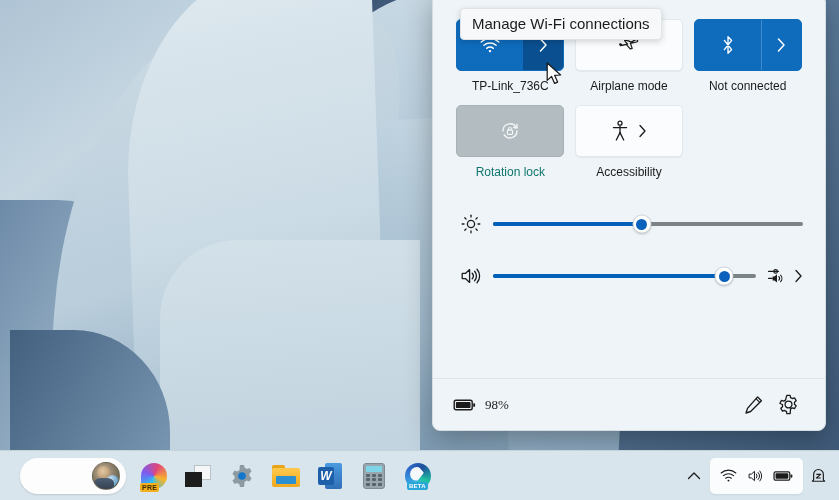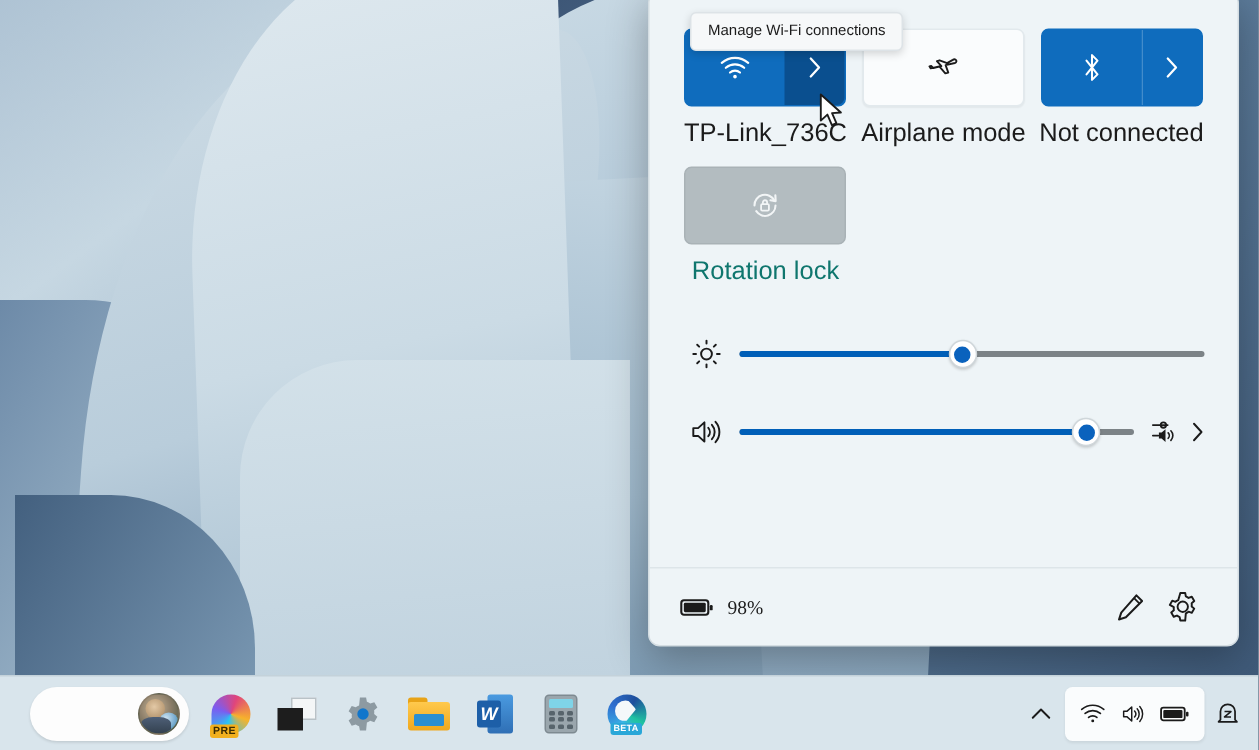--- a/index.html
+++ b/index.html
@@ -114,21 +114,21 @@
   }
   .tile-chev {
     width: 40px; height: 100%;
     display: flex; align-items: center; justify-content: center;
     border-radius: 0 5px 5px 0;
   }
   .tile.on .tile-chev { border-left: 1px solid rgba(255,255,255,.22); }
   .tile.on .tile-chev.hovered { background: #0a4f8f; border-left: none; }
   .tile-label {
     margin-top: 8px;
-    font-size: 17px;
+    font-size: 12px;
     color: #1b1b1b;
     text-align: center;
     white-space: nowrap;
   }
   .tile-label.dim { color: #0f766e; }
   .inline-chev { margin-left: 8px; display: inline-flex; }
 
   
   .slider-row {
     display: flex; align-items: center;
@@ -200,21 +200,21 @@
   }
 
   
   #wifi-tooltip {
     position: absolute;
     left: 460px; top: 8px;
     background: #f6f8f9;
     border: 1px solid #dde3e7;
     border-radius: 4px;
     padding: 6px 11px 7px 11px;
-    font-size: 10px;
+    font-size: 15px;
     color: #1b1b1b;
     white-space: nowrap;
     box-shadow: 0 2px 6px rgba(0,0,0,.16);
     z-index: 40;
   }
 
   
   #cursor { position: absolute; left: 546px; top: 62px; z-index: 50; }
 
   
@@ -461,20 +461,37 @@
             <path d="M19 12 A7 7 0 0 1 6.2 15.8" fill="none" stroke="#f2f5f6" stroke-width="1.4" stroke-linecap="round"></path>
             <path d="M18.9 5.2 L19.1 9.1 L15.6 8.5" fill="none" stroke="#f2f5f6" stroke-width="1.4" stroke-linecap="round" stroke-linejoin="round"></path>
             <rect x="9.4" y="11.1" width="5.2" height="4.3" rx="0.8" fill="none" stroke="#f2f5f6" stroke-width="1.2"></rect>
             <path d="M10.6 11.1 V9.9 a1.4 1.4 0 0 1 2.8 0 V11.1" fill="none" stroke="#f2f5f6" stroke-width="1.2"></path>
           </svg>
         </div>
         <div class="tile-label dim">Rotation lock</div>
       </div>
 
 
+      <div class="tile-cell">
+        <div class="tile off">
+          <svg width="20" height="24" viewBox="0 0 20 24">
+            <circle cx="10" cy="4.2" r="2" fill="none" stroke="#1b1b1b" stroke-width="1.3"></circle>
+            <path d="M3.4 8.6 L16.6 8.6" fill="none" stroke="#1b1b1b" stroke-width="1.3" stroke-linecap="round"></path>
+            <path d="M10 7.4 L10 14" fill="none" stroke="#1b1b1b" stroke-width="1.3" stroke-linecap="round"></path>
+            <path d="M10 13.6 L6.3 21" fill="none" stroke="#1b1b1b" stroke-width="1.3" stroke-linecap="round"></path>
+            <path d="M10 13.6 L13.7 21" fill="none" stroke="#1b1b1b" stroke-width="1.3" stroke-linecap="round"></path>
+          </svg>
+          <span class="inline-chev">
+            <svg width="9" height="14" viewBox="0 0 9 14">
+              <path d="M2 1.5 L7 7 L2 12.5" fill="none" stroke="#1b1b1b" stroke-width="1.3" stroke-linecap="round" stroke-linejoin="round"></path>
+            </svg>
+          </span>
+        </div>
+        <div class="tile-label">Accessibility</div>
+      </div>
 
     </div>
 
     <div class="slider-row" style="margin-top:18px;">
       <div class="slider-icon">
         <svg width="22" height="22" viewBox="0 0 22 22">
           <circle cx="11" cy="11" r="3.6" fill="none" stroke="#1b1b1b" stroke-width="1.3"></circle>
           <g stroke="#1b1b1b" stroke-width="1.3" stroke-linecap="round">
             <path d="M11 2.2 V4"></path>
               <path d="M11 18 V19.8"></path>

